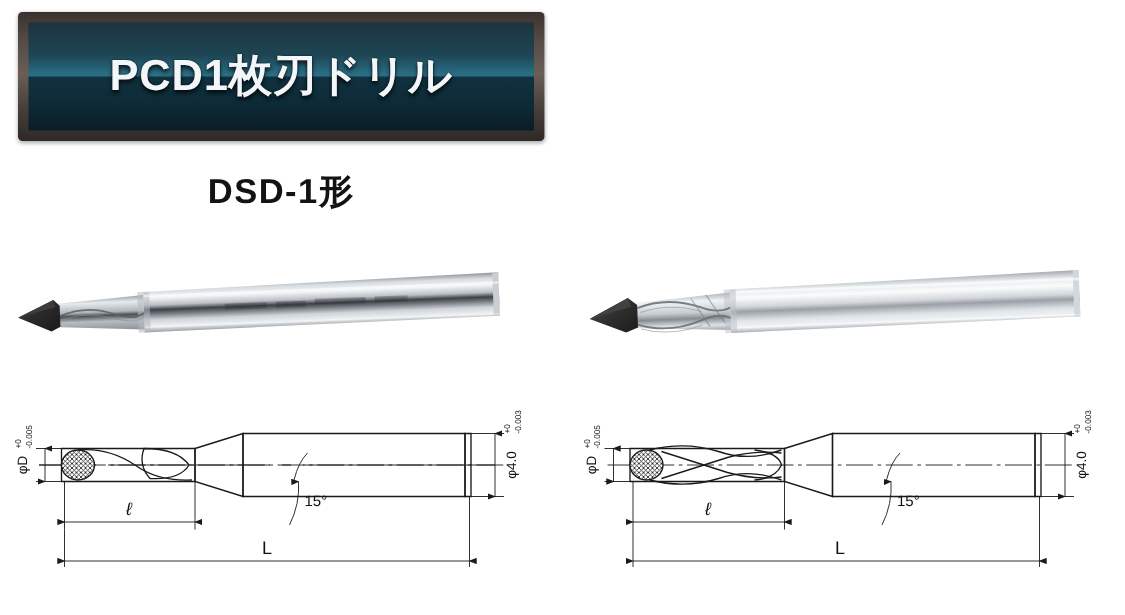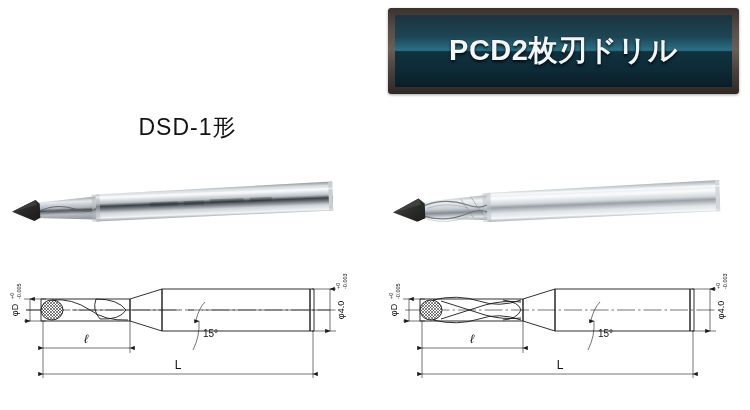--- a/index.html
+++ b/index.html
@@ -54,21 +54,21 @@
     font-weight: bold;
     letter-spacing: .5px;
     text-shadow: 0 2px 3px rgba(0,0,0,.75), 0 0 1px rgba(0,0,0,.9);
     white-space: nowrap;
   }
 
   
   .model-label {
     position: absolute; top: 112px; left: 0; width: 375px;
     text-align: center;
-    font-size: 23px; font-weight: normal; color: #131313;
+    font-size: 23px; font-weight: bold; color: #131313;
     letter-spacing: 1px;
   }
 
   
   .photo { position: absolute; top: 160px; left: 0; width: 375px; height: 95px; }
 
   
   .drawing { position: absolute; top: 258px; left: 0; width: 375px; height: 150px; }
 
   svg { display: block; overflow: visible; }
@@ -76,20 +76,25 @@
   .dw-thin { stroke: #1a1a1a; fill: none; stroke-width: .6; }
   .dim-txt { font-family: "Liberation Sans", sans-serif; fill: #111; }
 </style>
 </head>
 <body>
 
 <div class="page">
 
   <div class="col col-left">
 
+    <div class="banner">
+      <div class="banner-inner">
+        <span class="banner-text">PCD1枚刃ドリル</span>
+      </div>
+    </div>
 
     <div class="model-label">DSD-1形</div>
 
     <div class="photo">
       <svg width="375" height="95" viewBox="0 0 375 95">
         <defs>
           <linearGradient id="shankL" x1="0" y1="0" x2="0" y2="1">
             <stop offset="0%" stop-color="#8f949a"></stop>
             <stop offset="12%" stop-color="#d8dde1"></stop>
             <stop offset="26%" stop-color="#f4f6f7"></stop>
@@ -207,25 +212,20 @@
 
         <path class="dw-thin" d="M 43 95 L 43 120 M 313 73 L 313 120"></path>
         <path class="dw-thin" d="M 43 116 L 313 116" marker-start="url(#arrL)" marker-end="url(#arrR)"></path>
         <text class="dim-txt" x="178" y="111" font-size="12" text-anchor="middle">L</text>
       </svg>
     </div>
   </div>
 
   <div class="col col-right">
 
-    <div class="banner">
-      <div class="banner-inner">
-        <span class="banner-text">PCD2枚刃ドリル</span>
-      </div>
-    </div>
 
 
     <div class="photo">
       <svg width="375" height="95" viewBox="0 0 375 95">
         <defs>
           <linearGradient id="shankR" x1="0" y1="0" x2="0" y2="1">
             <stop offset="0%" stop-color="#a3a9af"></stop>
             <stop offset="14%" stop-color="#e2e7ea"></stop>
             <stop offset="30%" stop-color="#fafbfc"></stop>
             <stop offset="48%" stop-color="#d2d7db"></stop>

